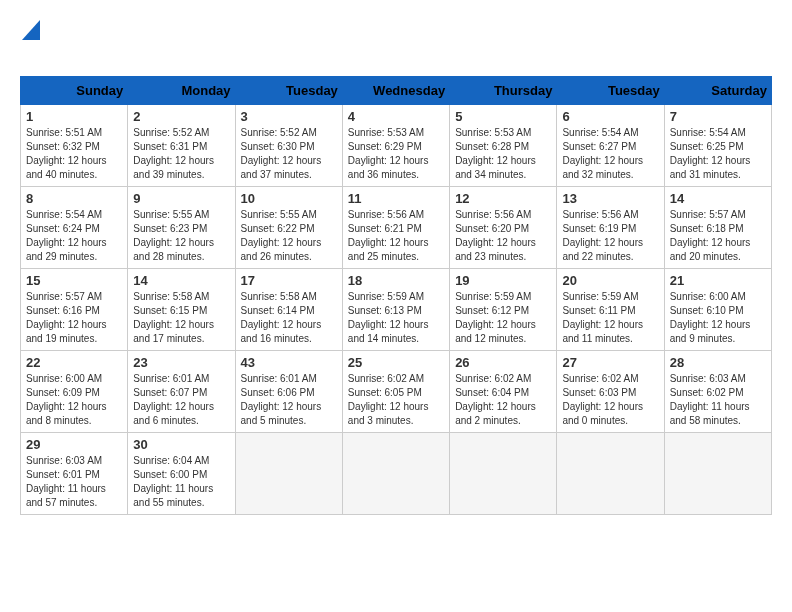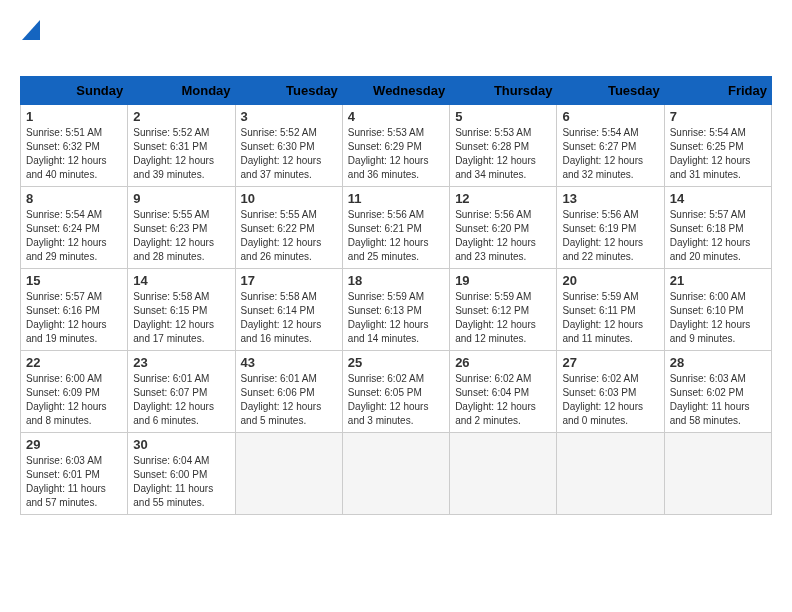--- a/index.html
+++ b/index.html
@@ -114,21 +114,21 @@
 
 <table class="calendar-table">
   <thead>
     <tr id="header-row">
         <th>Sunday</th>
         <th>Monday</th>
         <th>Tuesday</th>
         <th>Wednesday</th>
         <th>Thursday</th>
         <th>Tuesday</th>
-        <th>Friday</th>
+        <th>Saturday</th>
       </tr>
   </thead>
   <tbody id="calendar-body">
       <tr>
         <td><span class="day-num">1</span><span class="day-info">Sunrise: 5:51 AM<br>Sunset: 6:32 PM<br>Daylight: 12 hours<br>and 40 minutes.</span></td>
         <td><span class="day-num">2</span><span class="day-info">Sunrise: 5:52 AM<br>Sunset: 6:31 PM<br>Daylight: 12 hours<br>and 39 minutes.</span></td>
         <td><span class="day-num">3</span><span class="day-info">Sunrise: 5:52 AM<br>Sunset: 6:30 PM<br>Daylight: 12 hours<br>and 37 minutes.</span></td>
         <td><span class="day-num">4</span><span class="day-info">Sunrise: 5:53 AM<br>Sunset: 6:29 PM<br>Daylight: 12 hours<br>and 36 minutes.</span></td>
         <td><span class="day-num">5</span><span class="day-info">Sunrise: 5:53 AM<br>Sunset: 6:28 PM<br>Daylight: 12 hours<br>and 34 minutes.</span></td>
         <td><span class="day-num">6</span><span class="day-info">Sunrise: 5:54 AM<br>Sunset: 6:27 PM<br>Daylight: 12 hours<br>and 32 minutes.</span></td>

